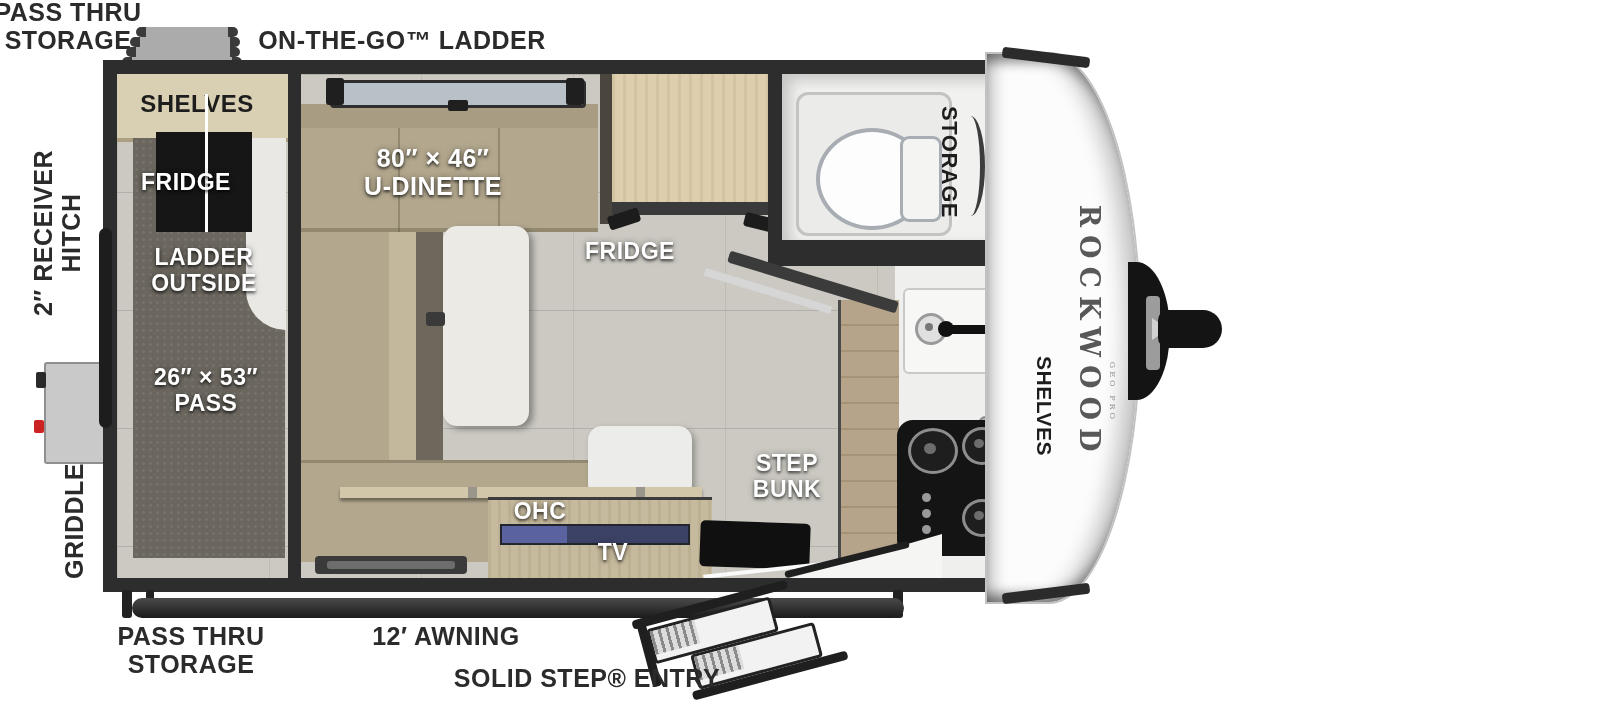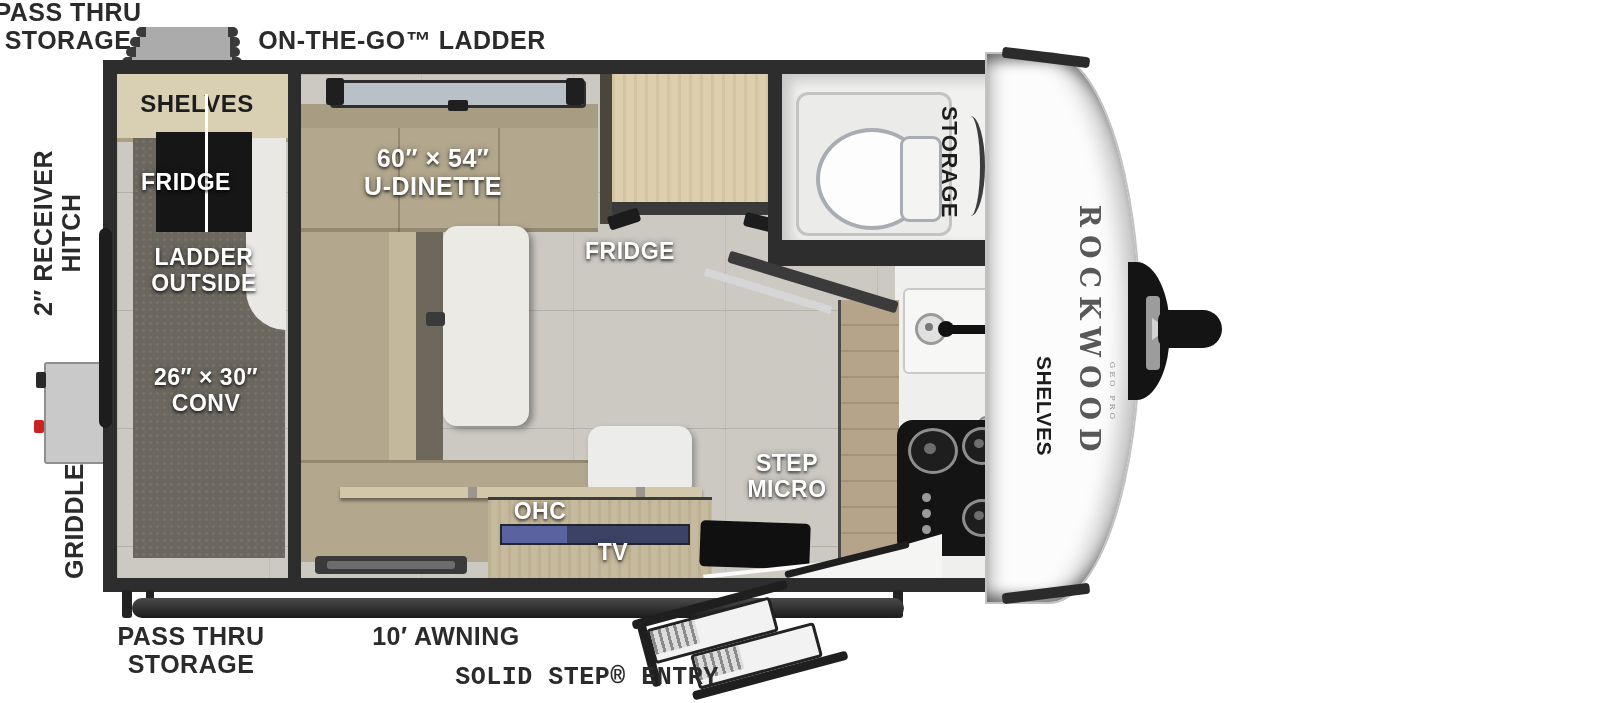--- a/index.html
+++ b/index.html
@@ -176,43 +176,43 @@
   <div class="abs handle"></div>
   <div class="abs divider"></div>
   <div class="lbl int" style="left:186px;top:183px;">
     <span>FRIDGE</span>
   </div>
   <div class="lbl int" style="left:204px;top:271px;">
     <span>LADDER</span>
     <span>OUTSIDE</span>
   </div>
   <div class="lbl int" style="left:206px;top:391px;">
-    <span>26″ × 30″</span>
-    <span>CONV</span>
+    <span>26″ × 53″</span>
+    <span>PASS</span>
   </div>
 
   <div class="abs d-header"></div>
   <div class="abs bench" style="left:301px;top:128px;width:297px;height:104px;"></div>
   <div class="abs seam" style="left:398px;top:128px;width:2px;height:104px;"></div>
   <div class="abs seam" style="left:498px;top:128px;width:2px;height:104px;"></div>
   <div class="abs seam" style="left:301px;top:228px;width:297px;height:4px;"></div>
   <div class="abs bench" style="left:301px;top:232px;width:88px;height:330px;"></div>
   <div class="abs bench-edge" style="left:389px;top:232px;width:27px;height:230px;"></div>
   <div class="abs d-shadow"></div>
   <div class="abs bench" style="left:301px;top:460px;width:289px;height:102px;"></div>
   <div class="abs seam" style="left:301px;top:460px;width:289px;height:3px;"></div>
   <div class="abs d-window"></div>
   <div class="abs d-window-cap" style="left:326px;top:78px;width:18px;height:27px;"></div>
   <div class="abs d-window-cap" style="left:566px;top:78px;width:18px;height:27px;"></div>
   <div class="abs d-latch"></div>
   <div class="abs d-table"></div>
   <div class="abs d-notch"></div>
   <div class="abs white-seat"></div>
   <div class="lbl int" style="left:433px;top:172px;font-size:25px;">
-    <span>60″ × 54″</span>
+    <span>80″ × 46″</span>
     <span>U-DINETTE</span>
   </div>
 
   <div class="abs k-fridge-side"></div>
   <div class="abs k-fridge"></div>
   <div class="abs k-fridge-counter"></div>
   <div class="abs hw" style="left:608px;top:212px;width:32px;height:14px;transform:rotate(-18deg);"></div>
   <div class="abs hw" style="left:744px;top:216px;width:36px;height:14px;transform:rotate(14deg);"></div>
   <div class="lbl int" style="left:630px;top:252px;">
     <span>FRIDGE</span>
@@ -246,21 +246,21 @@
   <div class="abs burner-cap" style="left:924px;top:443px;width:12px;height:11px;"></div>
   <div class="abs burner" style="left:962px;top:427px;width:34px;height:32px;"></div>
   <div class="abs burner-cap" style="left:974px;top:439px;width:10px;height:9px;"></div>
   <div class="abs burner" style="left:962px;top:499px;width:34px;height:32px;"></div>
   <div class="abs burner-cap" style="left:974px;top:511px;width:10px;height:9px;"></div>
   <div class="abs knob-dot" style="left:922px;top:493px;"></div>
   <div class="abs knob-dot" style="left:922px;top:509px;"></div>
   <div class="abs knob-dot" style="left:922px;top:525px;"></div>
   <div class="lbl int" style="left:787px;top:477px;">
     <span>STEP</span>
-    <span>MICRO</span>
+    <span>BUNK</span>
   </div>
 
   <div class="abs ohc-strip"></div>
   <div class="abs ohc-gap" style="left:468px;"></div>
   <div class="abs ohc-gap" style="left:636px;"></div>
   <div class="abs tv-cab"></div>
   <div class="abs tv-screen"></div>
   <div class="lbl int" style="left:540px;top:512px;">
     <span>OHC</span>
   </div>
@@ -288,23 +288,23 @@
     <div class="step-grip" style="left:15px;top:15px;"></div>
     <div class="step-tread" style="left:48px;top:48px;"></div>
     <div class="step-grip" style="left:51px;top:51px;"></div>
     <div class="step-rail" style="left:40px;top:84px;width:160px;height:9px;"></div>
   </div>
   <div class="lbl ext" style="left:191px;top:650px;">
     <span>PASS THRU</span>
     <span>STORAGE</span>
   </div>
   <div class="lbl ext" style="left:446px;top:636px;">
-    <span>10′ AWNING</span>
-  </div>
-  <div class="lbl ext" style="left:587px;top:678px;font-family:Liberation Mono, monospace;">
+    <span>12′ AWNING</span>
+  </div>
+  <div class="lbl ext" style="left:587px;top:678px;">
     <span>SOLID STEP® ENTRY</span>
   </div>
 
   <div class="abs cap"></div>
   <div class="abs cap-trim" style="left:1002px;top:52px;width:88px;height:11px;transform:rotate(7deg);"></div>
   <div class="abs cap-trim" style="left:1002px;top:588px;width:88px;height:11px;transform:rotate(-7deg);"></div>
   <div class="lbl dark-int rot-cw" style="left:1044px;top:406px;font-size:21px;">
     <span>SHELVES</span>
   </div>
   <div class="abs rot-cw brand" style="left:1089px;top:332px;transform-origin:center;position:absolute;transform:translate(-50%,-50%) rotate(90deg);">

